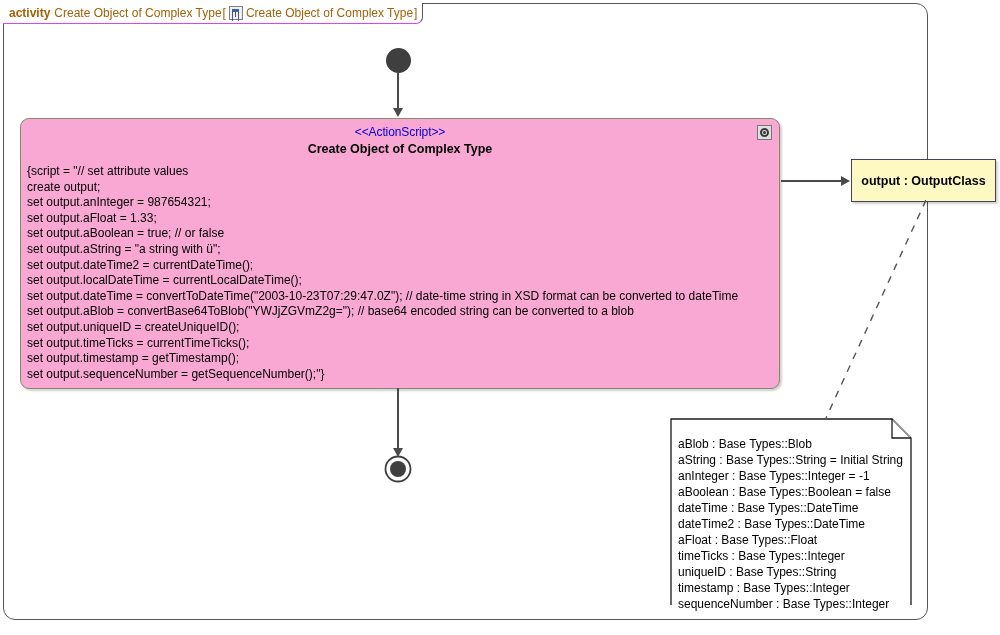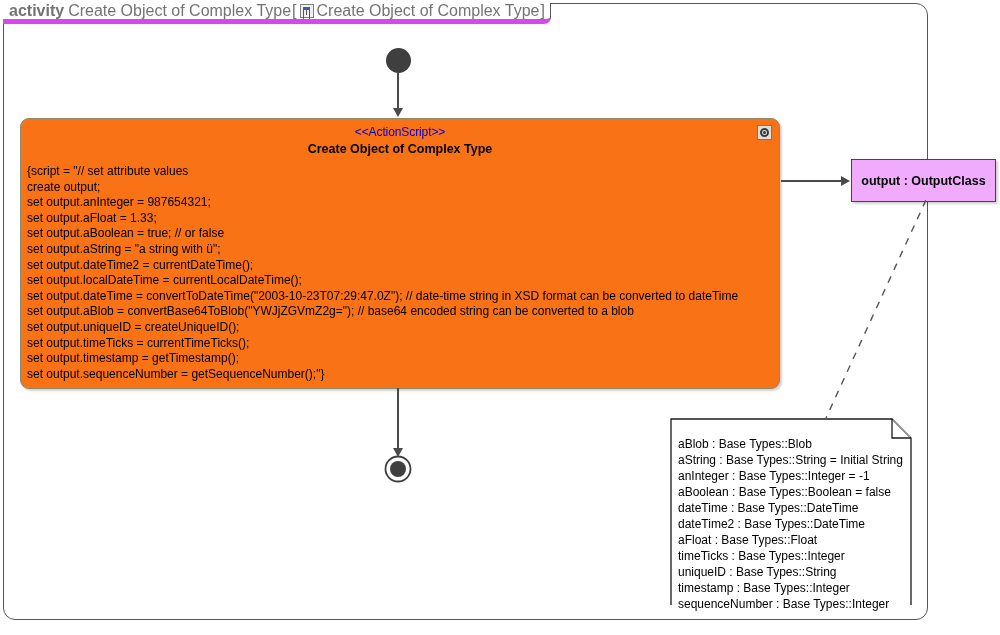--- a/index.html
+++ b/index.html
@@ -31,27 +31,27 @@
     box-sizing: border-box;
     background: transparent;
   }
   #frame-title-tab {
     position: absolute;
     left: 3px;
     top: 3px;
     height: 21px;
     box-sizing: border-box;
     border-right: 1px solid #555555;
-    border-bottom: 5px solid #d946ef;
+    border-bottom: 1px solid #d946ef;
     background: #ffffff;
     display: flex;
     align-items: center;
     padding: 0 4px 0 6px;
-    font-size: 16px;
-    color: #737373;
+    font-size: 12px;
+    color: #a16207;
     white-space: nowrap;
     border-bottom-right-radius: 7px;
   }
   #frame-title-tab .kw {
     font-weight: bold;
     margin-right: 4px;
   }
   #frame-title-tab .tabname { margin-right: 0px; }
   #frame-title-tab .brk { margin: 0 1px; }
   .tab-icon {
@@ -120,21 +120,21 @@
   #flow2-arrow { left: 393px; top: 448px; }
 
   
   #action-node {
     position: absolute;
     left: 20px;
     top: 118px;
     width: 760px;
     height: 271px;
     box-sizing: border-box;
-    background: #f97316;
+    background: #f9a8d4;
     border: 1px solid #8a8a6a;
     border-radius: 9px;
     box-shadow: 2px 2px 2px rgba(0,0,0,0.18);
   }
   #action-stereotype {
     text-align: center;
     color: #0000cd;
     font-size: 12px;
     margin-top: 6px;
     letter-spacing: -0.1px;
@@ -195,21 +195,21 @@
   }
   #object-flow-arrow { left: 841px; top: 176px; }
 
   #output-object {
     position: absolute;
     left: 851px;
     top: 159px;
     width: 145px;
     height: 43px;
     box-sizing: border-box;
-    background: #f0abfc;
+    background: #fef9c3;
     border: 1px solid #404060;
     box-shadow: 2px 2px 2px rgba(0,0,0,0.18);
     display: flex;
     align-items: center;
     justify-content: center;
   }
   #output-object-label {
     font-size: 12.5px;
     font-weight: bold;
     color: #000000;

